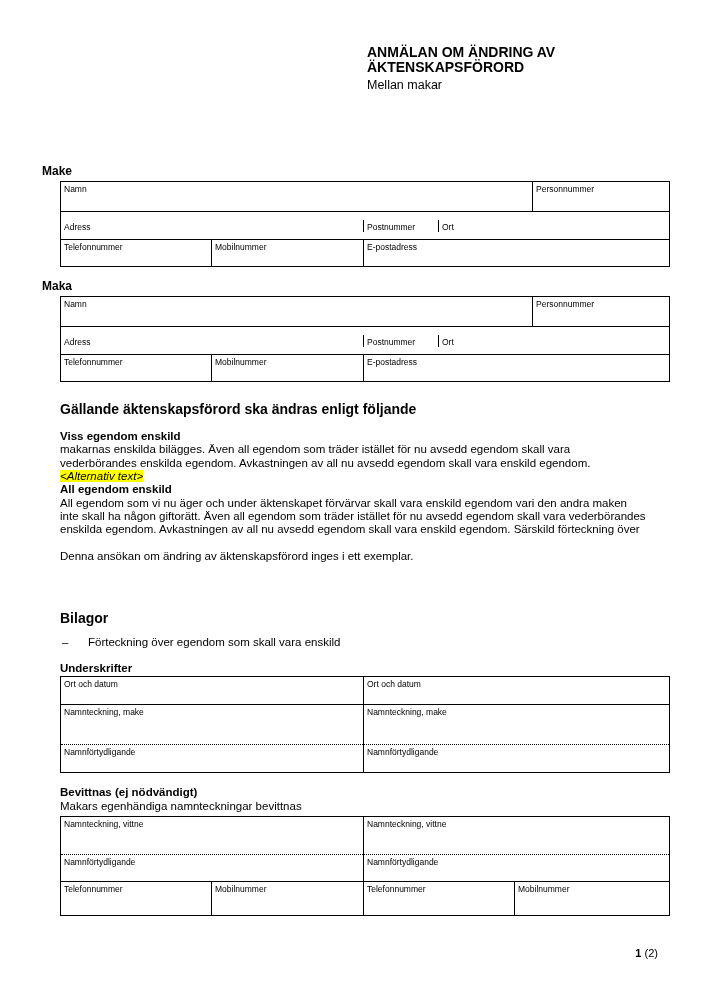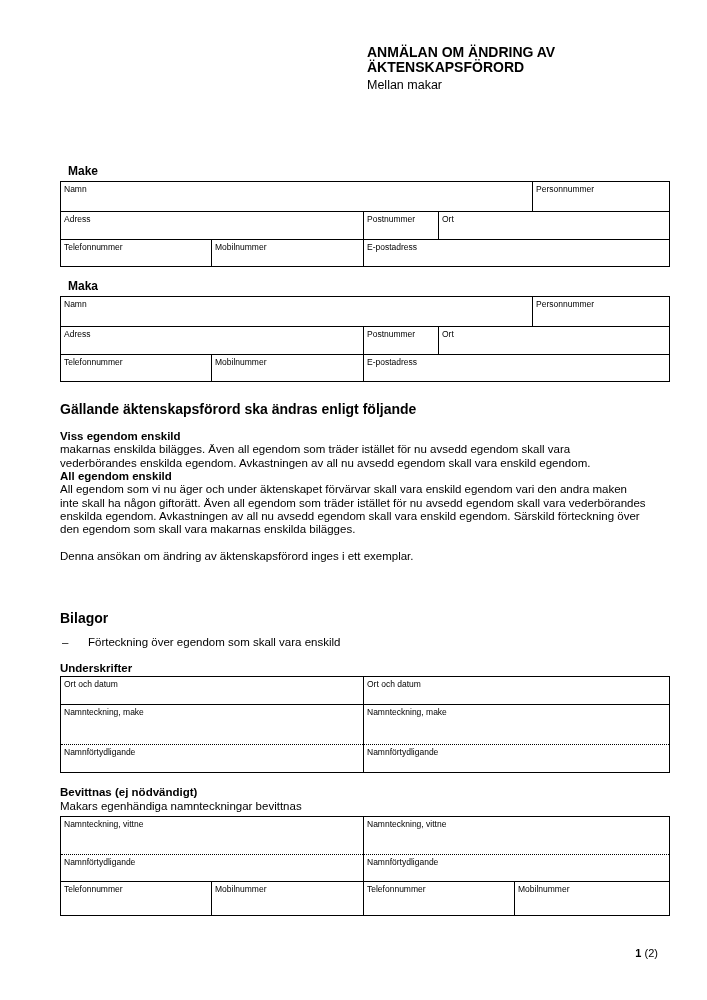--- a/index.html
+++ b/index.html
@@ -8,36 +8,36 @@
     font-family:"Liberation Sans","DejaVu Sans",sans-serif; color:#000;
     overflow:hidden;
     padding-left:15px;
   }
   
   .hdr { position:absolute; left:367px; top:45px; }
   .hdr .t { font-size:14px; font-weight:bold; line-height:15px; }
   .hdr .s { font-size:12.5px; line-height:15px; margin-top:3px; }
 
   
-  .sec-h  { position:absolute; left:68px; font-size:12px; font-weight:bold; }
+  .sec-h  { position:absolute; left:42px; font-size:12px; font-weight:bold; }
   .sec-hs { position:absolute; left:60px; font-size:11.5px; font-weight:bold; }
   .big-h  { position:absolute; left:60px; font-size:14px; font-weight:bold; }
   .plain  { position:absolute; left:60px; font-size:11.5px; }
 
   
   .ftable { position:absolute; left:60px; width:610px; border:1px solid #000; box-sizing:border-box; background:#fff; }
   .frow  { display:flex; box-sizing:border-box; }
   .frow + .frow { border-top:1px solid #000; }
   .fcell { box-sizing:border-box; position:relative; overflow:hidden; }
   .fcell + .fcell { border-left:1px solid #000; }
   .flabel { display:block; font-size:8.5px; line-height:10px; padding:2px 0 0 3px; white-space:nowrap; }
 
   
   .ptable .r1 { height:29px;gap:16px; }
-  .ptable .r2 { height:28px; }
+  .ptable .r2 { height:28px;align-items:center; }
   .ptable .r3 { height:27px; }
   .c-namn   { width:455px; }
   .c-pnr    { flex:1; }
   .c-adress { width:302px; }
   .c-postnr { width:75px; }
   .c-ort    { flex:1; }
   .c-tel    { width:150px; }
   .c-mob    { width:152px; }
   .c-epost  { flex:1; }
 
@@ -150,25 +150,25 @@
       </div>
     </div>
   </div>
 
   <div class="big-h" style="top:401px;">Gällande äktenskapsförord ska ändras enligt följande</div>
 
   <div class="bodytext">
     <div class="ln b">Viss egendom enskild</div>
     <div class="ln">makarnas enskilda bilägges. Även all egendom som träder istället för nu avsedd egendom skall vara</div>
     <div class="ln">vederbörandes enskilda egendom. Avkastningen av all nu avsedd egendom skall vara enskild egendom.</div>
+    <div class="ln"><span class="hl">&lt;Alternativ text&gt;</span></div>
     <div class="ln b">All egendom enskild</div>
     <div class="ln">All egendom som vi nu äger och under äktenskapet förvärvar skall vara enskild egendom vari den andra maken</div>
     <div class="ln">inte skall ha någon giftorätt. Även all egendom som träder istället för nu avsedd egendom skall vara vederbörandes</div>
     <div class="ln">enskilda egendom. Avkastningen av all nu avsedd egendom skall vara enskild egendom. Särskild förteckning över</div>
-    <div class="ln">den egendom som skall vara makarnas enskilda bilägges.</div>
     <div class="ln note">Denna ansökan om ändring av äktenskapsförord inges i ett exemplar.</div>
   </div>
 
   <div class="big-h" style="top:610px;">Bilagor</div>
   <div class="bilaga-item">
     <span class="dash">–</span>
     <span>Förteckning över egendom som skall vara enskild</span>
   </div>
 
   <div class="sec-hs" style="top:662px;">Underskrifter</div>

